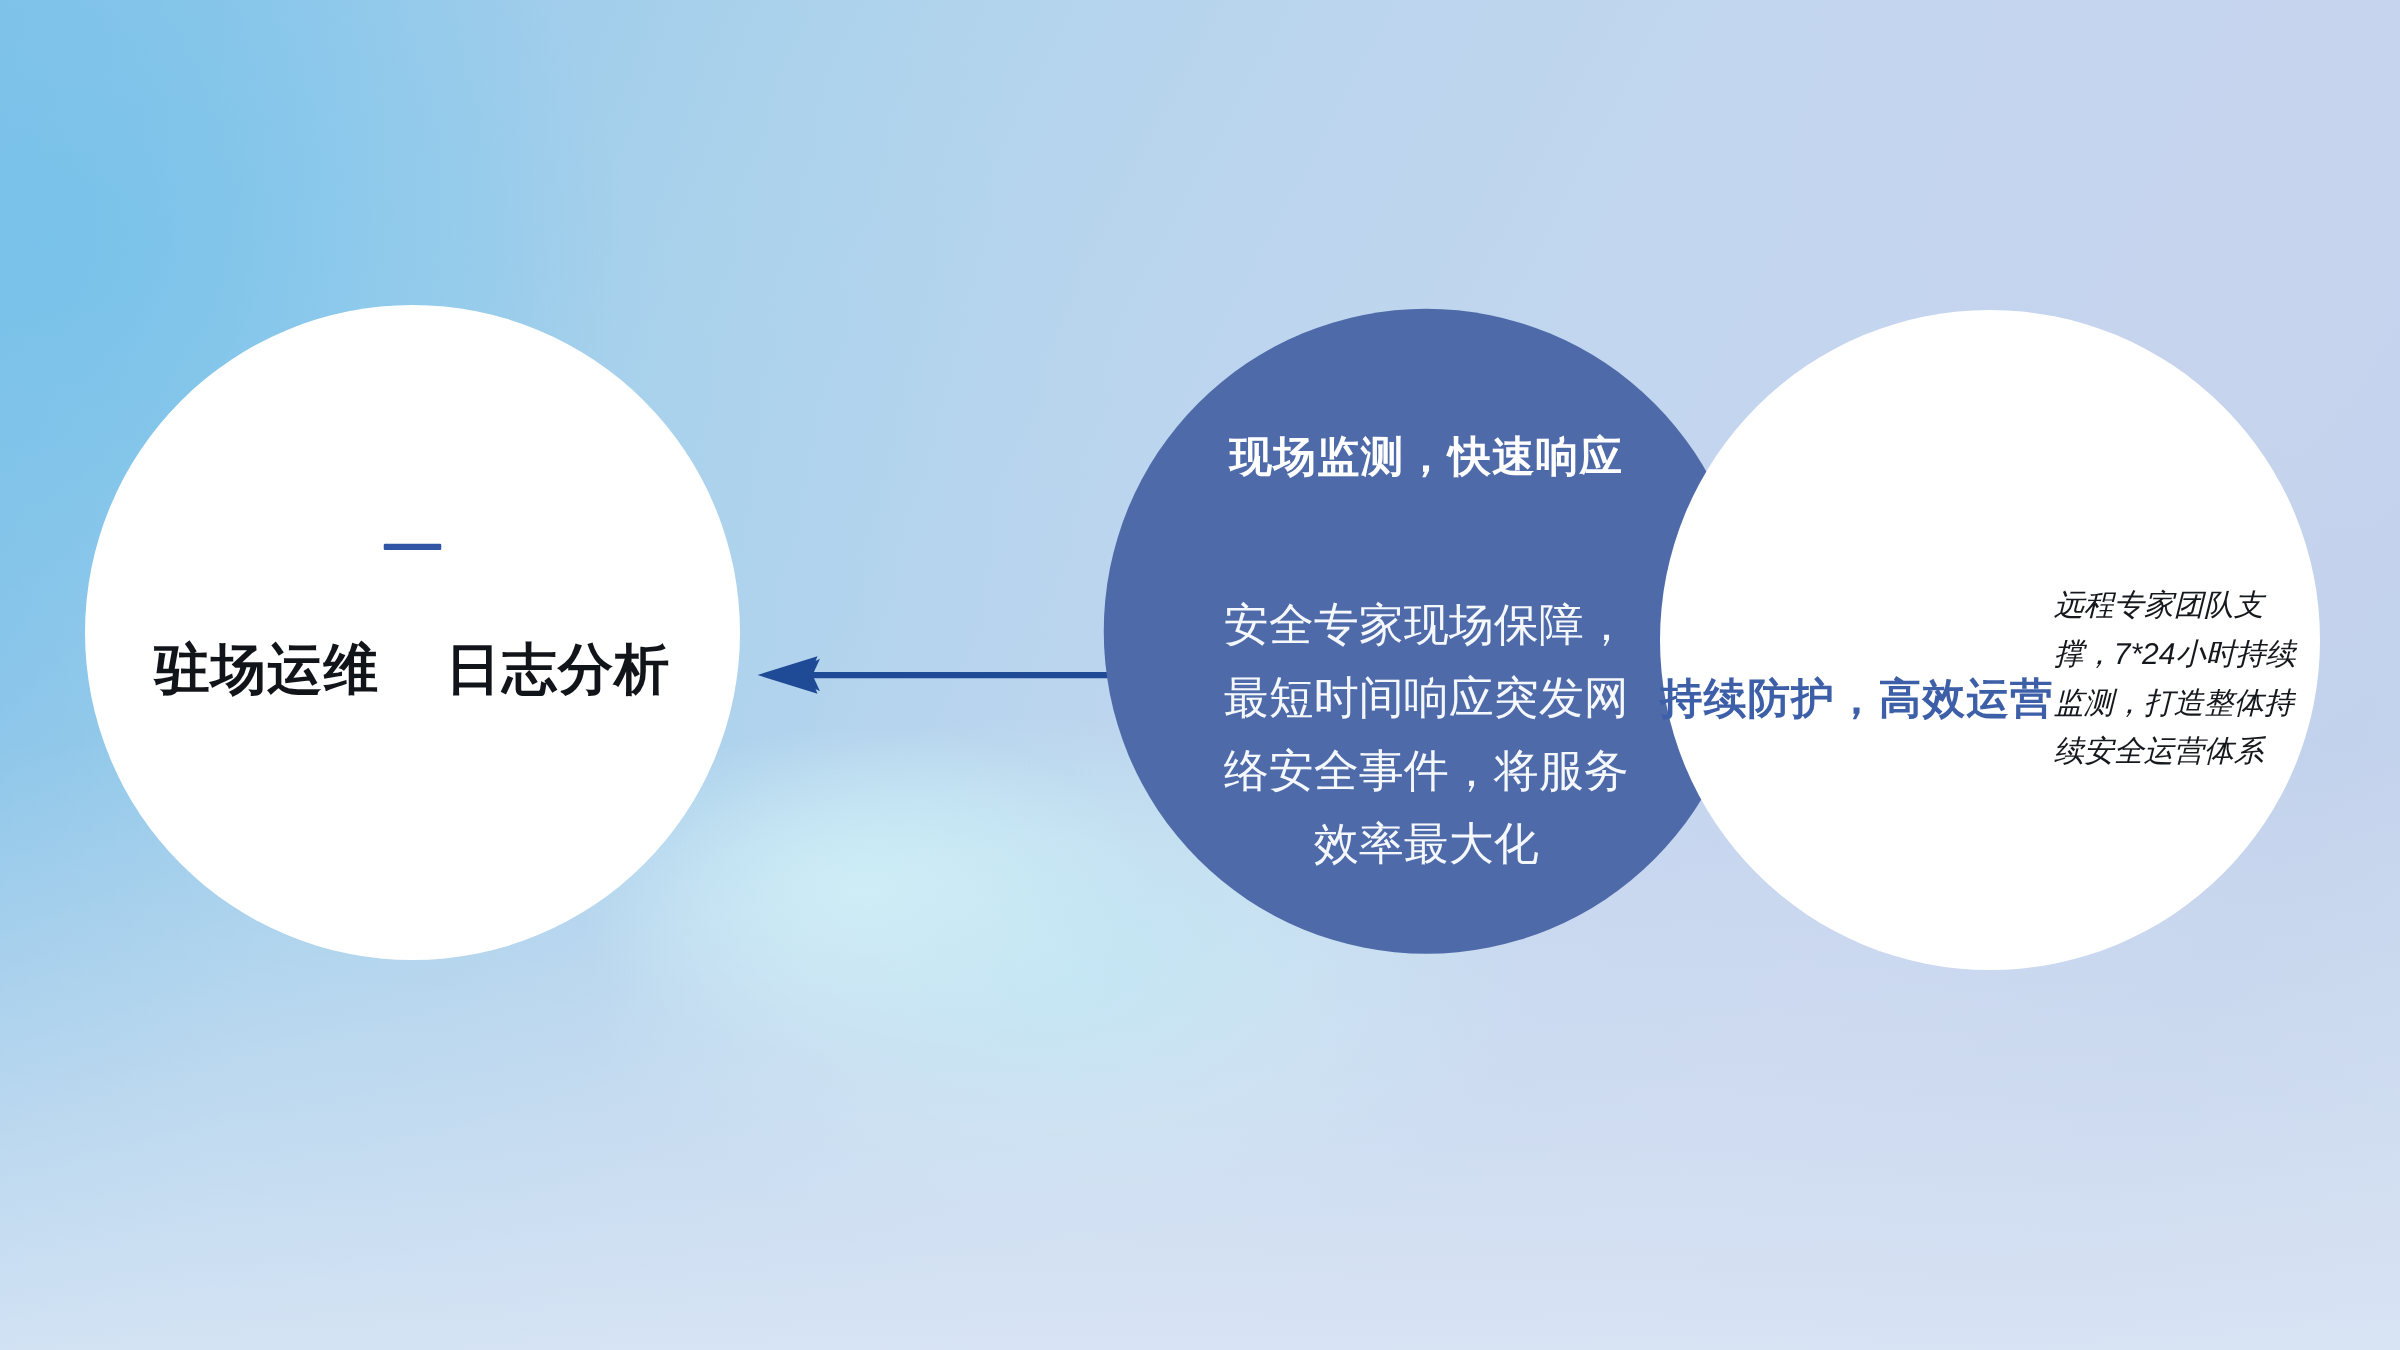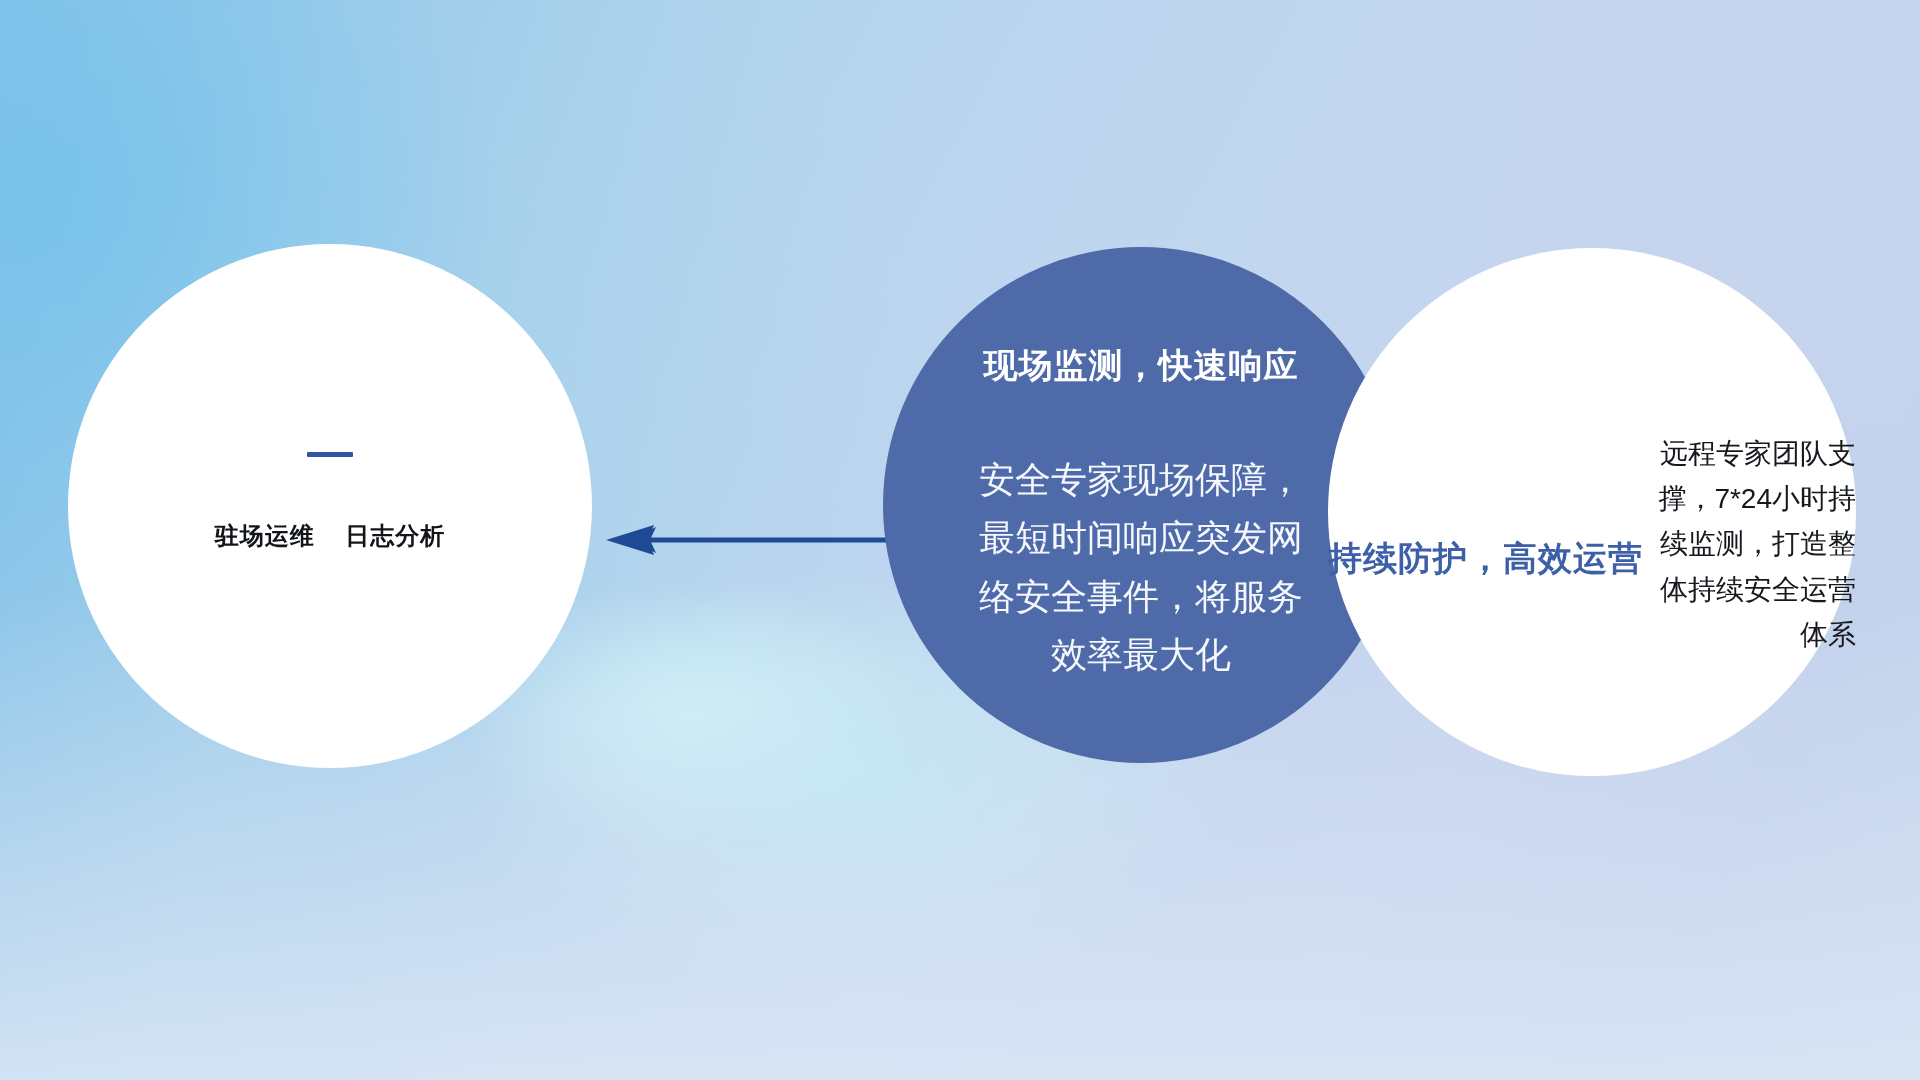--- a/index.html
+++ b/index.html
@@ -107,20 +107,21 @@
     left: 883px;
     top: 247px;
     width: 516px;
     height: 516px;
     background: #4e6aa8;
     z-index: 5;
     display: flex;
     flex-direction: column;
     align-items: center;
     justify-content: flex-start;
+    gap: 20px;
   }
 
   .circle-right {
     left: 1328px;
     top: 248px;
     width: 528px;
     height: 528px;
     background: #ffffff;
     z-index: 6;
     display: flex;
@@ -135,21 +136,21 @@
     height: 5px;
     background: #2f55a4;
     border-radius: 1px;
     margin-bottom: 58px;
     margin-top: -4px;
   }
   .kw-lines {
     text-align: center;
     color: #111418;
     font-weight: bold;
-    font-size: 24px;
+    font-size: 44px;
     line-height: 1.72;
     letter-spacing: 1px;
   }
   .kw-line {
     white-space: pre;
   }
 
   
   .mid-title {
     margin-top: 96px;
@@ -176,23 +177,24 @@
     font-weight: bold;
     font-size: 34px;
     letter-spacing: 1px;
     white-space: nowrap;
     text-align: center;
   }
   .right-body {
     margin-top: 64px;
     width: 420px;
     color: #15181d;
-    font-size: 28px;
+    font-size: 24px;
     line-height: 1.62;
-    text-align: right;
+    text-align: left;
+    font-style: italic;
   }
 
   
   .arrow-wrap {
     position: absolute;
     left: 596px;
     top: 512px;
     width: 296px;
     height: 56px;
     z-index: 3;

